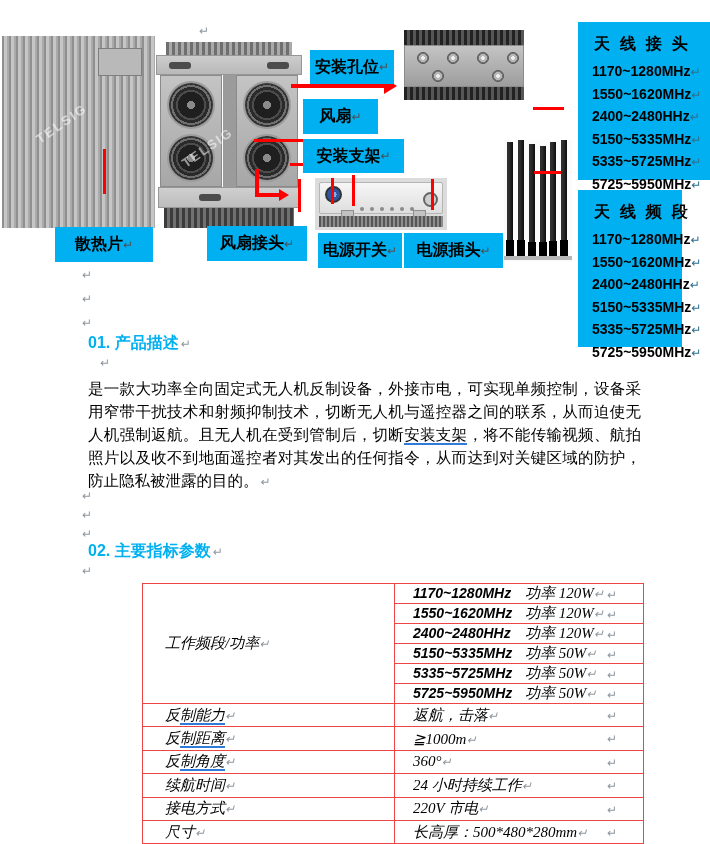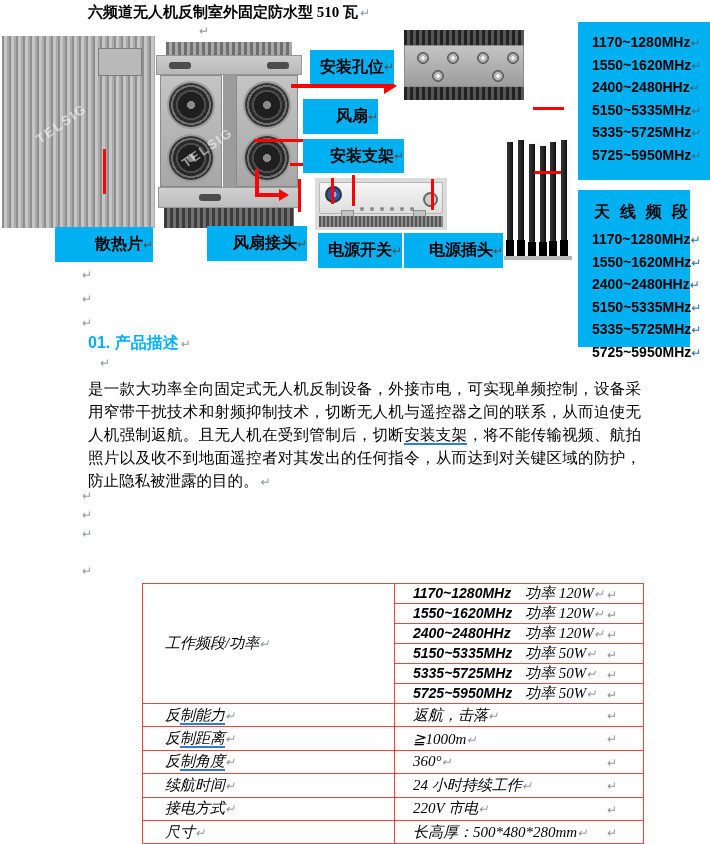--- a/index.html
+++ b/index.html
@@ -10,21 +10,21 @@
   
   .doc-title{font-size:15px;font-weight:bold;font-family:"Liberation Serif",serif;white-space:nowrap;}
   .pm{color:#8f979e;font-family:"Liberation Sans",sans-serif;font-size:12px;font-weight:normal;}
   .pm-inline{margin-left:2px;}
   .sec-heading{font-size:16px;font-weight:bold;color:#00b0f0;font-family:"Liberation Sans",sans-serif;white-space:nowrap;}
   .body-par{width:553px;font-size:15.5px;line-height:23px;text-align:justify;}
   .gu{border-bottom:2px solid #2f7bd9;}
 
   
   .callout{background:#00b0f0;color:#000;font-weight:bold;font-family:"Liberation Sans",sans-serif;
-           font-size:16px;display:flex;align-items:center;justify-content:flex-end;white-space:nowrap;}
+           font-size:16px;display:flex;align-items:center;justify-content:center;white-space:nowrap;}
   .callout .pm{color:#4a5156;}
 
   
   .info-box{background:#00b0f0;color:#000;font-family:"Liberation Sans",sans-serif;padding:10px 0 0 14px;box-sizing:border-box;}
   .info-box .ib-title{font-weight:bold;font-size:16px;letter-spacing:0.62em;margin:2px 0 6px 2px;white-space:nowrap;}
   .info-box .ib-line{font-weight:bold;font-size:14px;line-height:21.5px;white-space:nowrap;}
   .info-box .pm{color:#2e6f8e;}
 
   
   .red-line{background:#ff0000;}
@@ -85,23 +85,20 @@
   .pm-col{position:absolute;left:607px;top:585px;display:flex;flex-direction:column;}
   .pm-col .pm{display:block;}
   .pm-col .h20{height:20px;line-height:20px;}
   .pm-col .h23{height:23.4px;line-height:23.4px;}
 </style>
 </head>
 <body>
 
 <div class="page">
 
-  <div class="abs doc-title" style="left:88px;top:3px;">
-    <span>六频道无人机反制室外固定防水型 510 瓦</span><span class="pm pm-inline">↵</span>
-  </div>
   <span class="abs pm" style="left:199px;top:24px;">↵</span>
   <span class="abs pm" style="left:121px;top:44px;">↵</span>
 
   <div class="abs photo hs-photo" style="left:2px;top:36px;width:153px;height:192px;">
     <div class="hs-plate"></div>
     <span class="watermark" style="left:30px;top:80px;">TELSIG</span>
   </div>
 
   <div class="abs photo" style="left:156px;top:30px;width:146px;height:200px;">
     <div class="cd-fins-top"></div>
@@ -206,28 +203,29 @@
   <div class="abs callout" style="left:318px;top:233px;width:84px;height:35px;">
     <span>电源开关</span>
       <span class="pm">↵</span>
   </div>
   <div class="abs callout" style="left:404px;top:233px;width:99px;height:35px;">
     <span>电源插头</span>
       <span class="pm">↵</span>
   </div>
 
   <div class="abs info-box" style="left:578px;top:22px;width:132px;height:158px;">
+    <div class="ib-title">天线接头</div>
     <div class="ib-line"><span>1170~1280MHz</span><span class="pm">↵</span></div>
     <div class="ib-line"><span>1550~1620MHz</span><span class="pm">↵</span></div>
     <div class="ib-line"><span>2400~2480HHz</span><span class="pm">↵</span></div>
     <div class="ib-line"><span>5150~5335MHz</span><span class="pm">↵</span></div>
     <div class="ib-line"><span>5335~5725MHz</span><span class="pm">↵</span></div>
     <div class="ib-line"><span>5725~5950MHz</span><span class="pm">↵</span></div>
   </div>
-  <div class="abs info-box" style="left:578px;top:190px;width:112px;height:157px;">
+  <div class="abs info-box" style="left:578px;top:190px;width:104px;height:157px;">
     <div class="ib-title">天线频段</div>
     <div class="ib-line"><span>1170~1280MHz</span><span class="pm">↵</span></div>
     <div class="ib-line"><span>1550~1620MHz</span><span class="pm">↵</span></div>
     <div class="ib-line"><span>2400~2480HHz</span><span class="pm">↵</span></div>
     <div class="ib-line"><span>5150~5335MHz</span><span class="pm">↵</span></div>
     <div class="ib-line"><span>5335~5725MHz</span><span class="pm">↵</span></div>
     <div class="ib-line"><span>5725~5950MHz</span><span class="pm">↵</span></div>
   </div>
 
   <span class="abs pm" style="left:82px;top:268px;">↵</span>
@@ -240,20 +238,23 @@
   <span class="abs pm" style="left:100px;top:356px;">↵</span>
 
   <div class="abs body-par" style="left:88px;top:377px;">
     <span>是一款大功率全向固定式无人机反制设备，外接市电，可实现单频控制，设备采用窄带干扰技术和射频抑制技术，切断无人机与遥控器之间的联系，从而迫使无人机强制返航。且无人机在受到管制后，切断</span><span class="gu">安装支架</span><span>，将不能传输视频、航拍照片以及收不到地面遥控者对其发出的任何指令，从而达到对关键区域的防护，防止隐私被泄露的目的。</span><span class="pm pm-inline">↵</span>
   </div>
 
   <span class="abs pm" style="left:82px;top:489px;">↵</span>
   <span class="abs pm" style="left:82px;top:508px;">↵</span>
   <span class="abs pm" style="left:82px;top:527px;">↵</span>
 
+  <div class="abs sec-heading" style="left:88px;top:541px;">
+    <span>02. 主要指标参数</span><span class="pm pm-inline">↵</span>
+  </div>
   <span class="abs pm" style="left:82px;top:564px;">↵</span>
 
   <table class="spec-table">
     <tbody>
         <tr class="band-row">
       <td class="c1" rowspan="6"><span>工作频段/功率</span><span class="pm">↵</span></td>
       <td class="c2"><span class="freq">1170~1280MHz</span><span class="power">功率 120W</span><span class="pm">↵</span></td>
     </tr>
     <tr class="band-row">
       <td class="c2"><span class="freq">1550~1620MHz</span><span class="power">功率 120W</span><span class="pm">↵</span></td>

